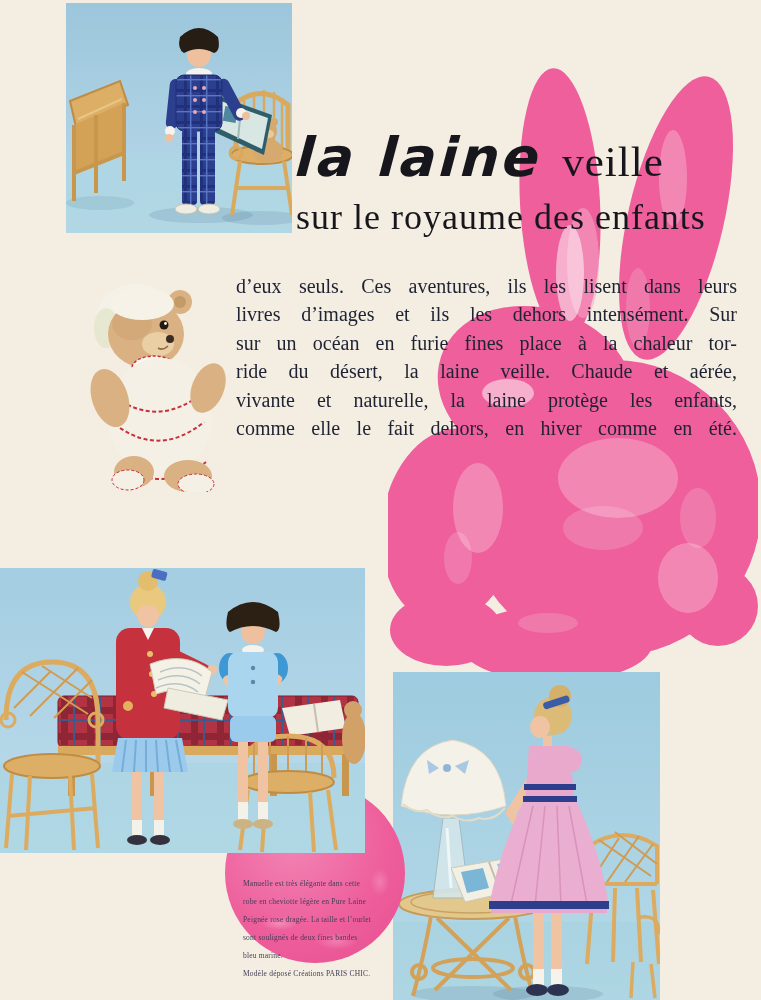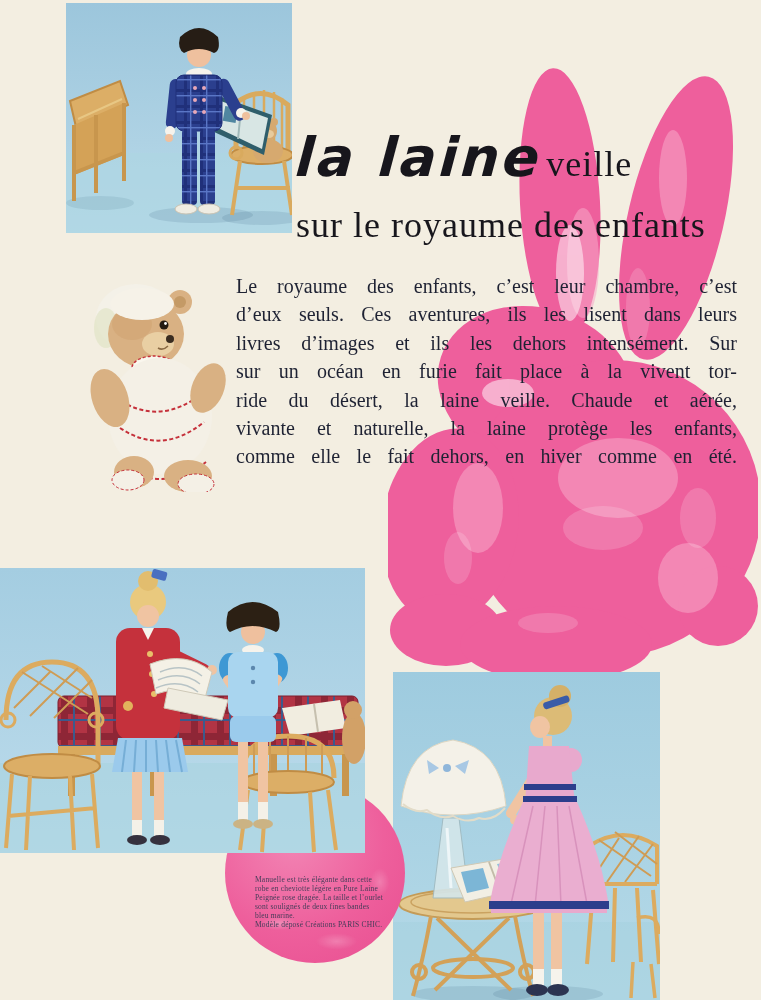--- a/index.html
+++ b/index.html
@@ -26,33 +26,33 @@
     content:"";position:absolute;inset:0;border-radius:50%;
     background:
       radial-gradient(ellipse 26px 10px at 30% 78%, rgba(255,255,255,.28), transparent 70%),
       radial-gradient(ellipse 18px 8px at 70% 20%, rgba(255,255,255,.25), transparent 70%),
       radial-gradient(ellipse 30px 12px at 62% 88%, rgba(255,255,255,.22), transparent 70%),
       radial-gradient(ellipse 14px 20px at 86% 55%, rgba(255,255,255,.2), transparent 70%);
   }
   .stamp-caption{
     position:absolute;left:18px;top:92px;width:156px;
     font-family:"Liberation Serif", serif;
-    font-size:7.5px;line-height:9px;letter-spacing:.2px;
-    color:#433c58;white-space:pre-line;margin-left:12px;
+    font-size:7.5px;line-height:18px;letter-spacing:.2px;
+    color:#433c58;white-space:pre-line;
   }
   .title{position:absolute;left:296px;top:128px;z-index:5;color:#17161c;}
   .title-line1{display:flex;align-items:baseline;height:62px;}
   .brand-logo{
     font-family:"DejaVu Sans", sans-serif;
     font-weight:bold;font-style:italic;
     font-size:54px;letter-spacing:3px;line-height:60px;
     transform:skewX(-4deg);
   }
-  .title-suffix{font-size:36px;margin-left:4px;letter-spacing:1px;}
-  .title-line2{font-size:36px;letter-spacing:1px;margin-top:14px;white-space:nowrap;}
+  .title-suffix{font-size:43px;margin-left:20px;letter-spacing:1px;}
+  .title-line2{font-size:36px;letter-spacing:1px;margin-top:6px;white-space:nowrap;}
   .bodytext{
     position:absolute;left:236px;top:272px;width:501px;z-index:5;
     color:#1e2233;
   }
   .bline{
     font-size:20px;line-height:28.4px;
     white-space:nowrap;
     text-align:justify;text-align-last:justify;
   }
 </style>
@@ -208,24 +208,23 @@
 
   <div class="title">
     <div class="title-line1">
       <span class="brand-logo">la laine</span>
       <span class="title-suffix">veille</span>
     </div>
     <div class="title-line2">sur le royaume des enfants</div>
   </div>
 
   <div class="bodytext">
-    <div class="bline">Le royaume des enfants, c’est leur chambre, c’est</div>
     <div class="bline">d’eux seuls. Ces aventures, ils les lisent dans leurs</div>
     <div class="bline">livres d’images et ils les dehors intensément. Sur</div>
-    <div class="bline">sur un océan en furie fait place à la vivent tor-</div>
+    <div class="bline">sur un océan en furie fines place à la chaleur tor-</div>
     <div class="bline">ride du désert, la laine veille. Chaude et aérée,</div>
     <div class="bline">vivante et naturelle, la laine protège les enfants,</div>
     <div class="bline">comme elle le fait dehors, en hiver comme en été.</div>
   </div>
 
   <div class="photo photo-kids">
     <svg viewBox="0 0 365 285" width="365" height="285">
       <defs>
         <linearGradient id="bg2" x1="0" y1="0" x2="0" y2="1">
           <stop offset="0" stop-color="#a4cde1"></stop>

